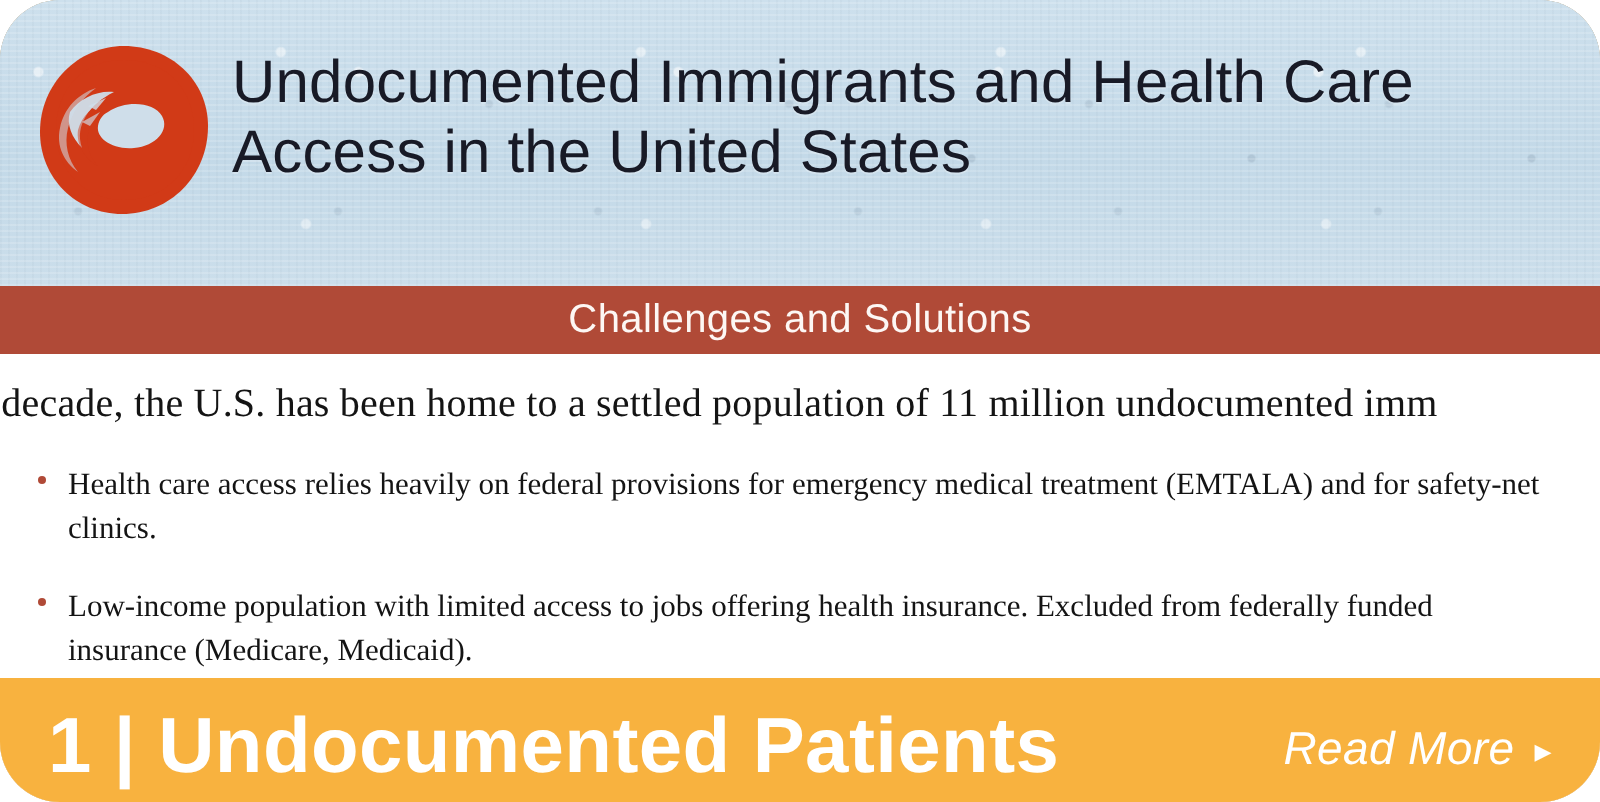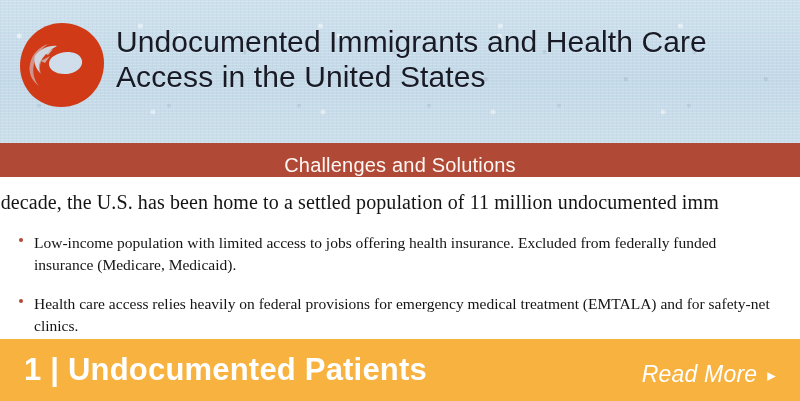--- a/index.html
+++ b/index.html
@@ -1,21 +1,21 @@
 <!DOCTYPE html>
 <html><head>
 <meta charset="utf-8">
 <style>
   html,body{margin:0;padding:0;}
   body{
     width:800px;height:401px;overflow:hidden;
     font-family:"Liberation Sans", sans-serif;
     background:#ffffff;
   }
-  .slide{position:relative;width:800px;height:401px;overflow:hidden;background:#a16207;}
+  .slide{position:relative;width:800px;height:401px;overflow:hidden;background:#a16207;border-radius:30px;}
 
   
   .header{
     position:absolute;left:0;top:0;width:800px;height:143px;
     background:#c8dcea;
     overflow:hidden;
   }
   .header-texture{
     position:absolute;inset:0;
     background:
@@ -50,21 +50,21 @@
     font-weight:400;
     letter-spacing:.1px;
     white-space:pre-line;
     text-shadow:0 1px 0 rgba(255,255,255,.25);
   }
 
   
   .banner{
     position:absolute;left:0;top:143px;width:800px;height:34px;
     background:#b04a37;
-    display:flex;align-items:flex-end;justify-content:center;
+    display:flex;align-items:center;justify-content:center;
   }
   .banner-text{
     color:#fdf7f4;
     font-size:20px;
     font-weight:400;
     letter-spacing:.2px;
   }
 
   
   .body{
@@ -97,21 +97,21 @@
     width:4px;height:4px;border-radius:50%;
     background:#b04a37;
   }
   .footer{
     position:absolute;left:0;top:339px;width:800px;height:62px;
     background:#f8b23f;
   }
   .footer-label{
     position:absolute;left:24px;top:13px;
     color:#ffffff;
-    font-size:31px;
+    font-size:39px;
     font-weight:bold;
     letter-spacing:.2px;
   }
   .read-more{
     position:absolute;right:24px;top:22px;
     display:flex;align-items:center;gap:10px;
     color:#ffffff;
     font-size:23px;
     font-style:italic;
     letter-spacing:.2px;
@@ -165,25 +165,25 @@
   <div class="banner">
     <span class="banner-text">Challenges and Solutions</span>
   </div>
 
   <div class="body">
     <div class="lead">st decade, the U.S. has been home to a settled population of 11 million undocumented imm</div>
 
     <div class="bullets">
       <div class="bullet">
         <span class="dot"></span>
-        <span>Low-income population with limited access to jobs offering health insurance. Excluded from federally funded insurance (Medicare, Medicaid).</span>
+        <span>Health care access relies heavily on federal provisions for emergency medical treatment (EMTALA) and for safety-net clinics.</span>
       </div>
       <div class="bullet">
         <span class="dot"></span>
-        <span>Health care access relies heavily on federal provisions for emergency medical treatment (EMTALA) and for safety-net clinics.</span>
+        <span>Low-income population with limited access to jobs offering health insurance. Excluded from federally funded insurance (Medicare, Medicaid).</span>
       </div>
     </div>
 
   </div>
 
   <div class="footer">
     <div class="footer-label">1 | Undocumented Patients</div>
     <div class="read-more">
       <span>Read More</span>
       <span class="caret">▸</span>

